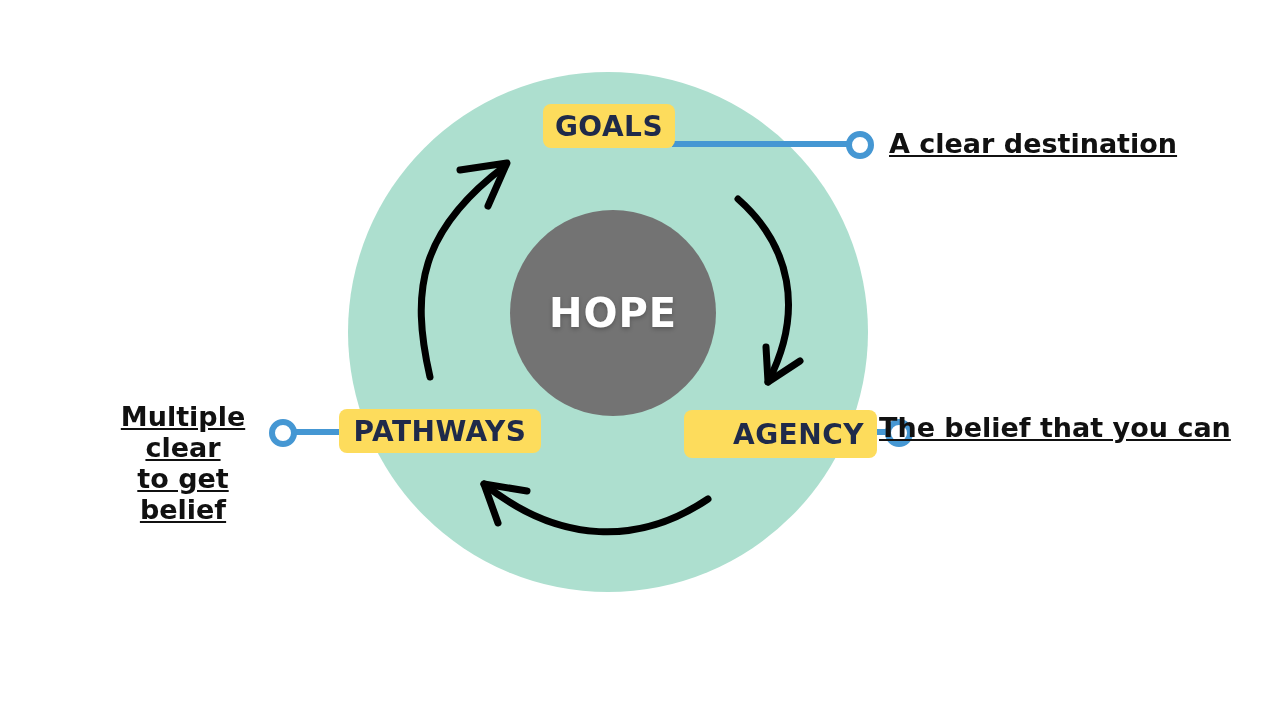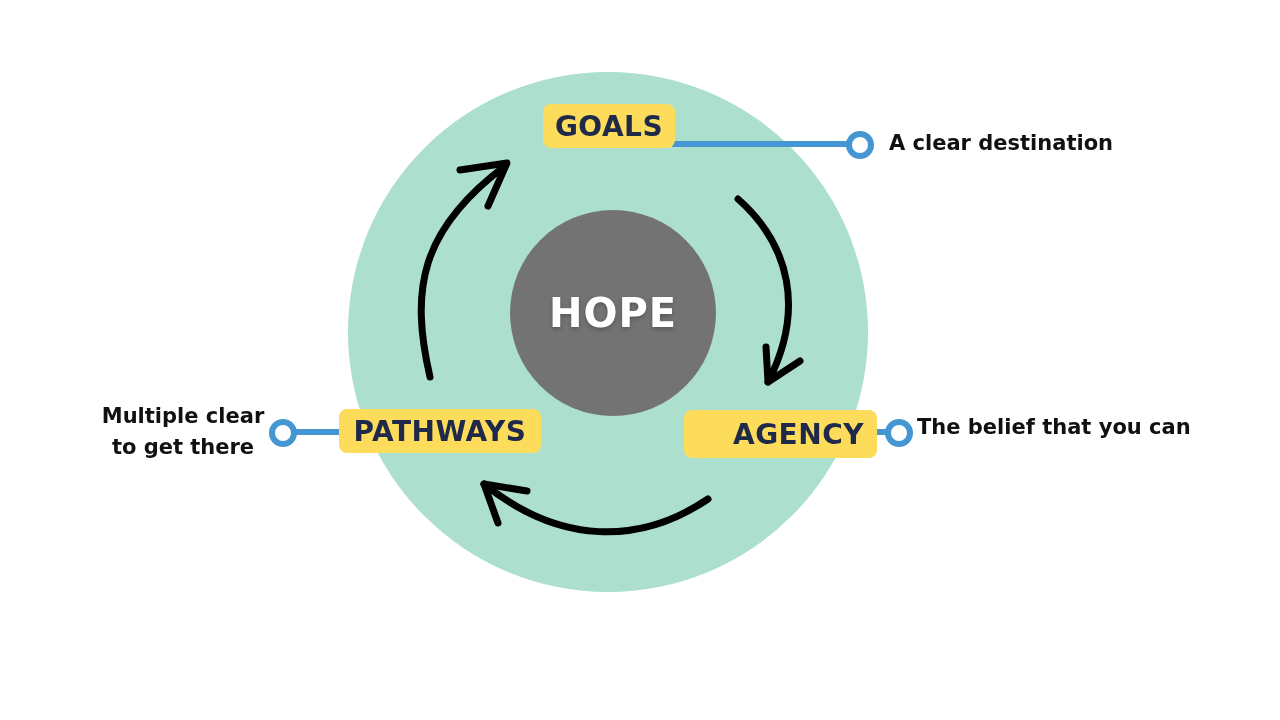--- a/index.html
+++ b/index.html
@@ -65,23 +65,24 @@
       font-size: 28px;
       border-radius: 8px;
       display: flex;
       align-items: center;
       justify-content: center;
       letter-spacing: 0.5px;
     }
     .desc {
       position: absolute;
       color: #111111;
-      font-size: 21px;
+      font-size: 27px;
       line-height: 31px;
       font-weight: 600;
+      text-decoration: underline;
     }
     svg.arrows {
       position: absolute;
       left: 0;
       top: 0;
       width: 1280px;
       height: 720px;
       pointer-events: none;
     }
     svg.arrows path {
@@ -125,27 +126,27 @@
   </div>
   <div class="desc" style="left:889px; top:128px;">
     <div>A clear destination</div>
   </div>
 
   <div class="connector-line" style="left:838px; top:429px; width:60px;"></div>
   <div class="connector-dot" style="left:885px; top:419px;"></div>
   <div class="tag" style="left:684px; top:410px; width:157px; height:48px;padding-left:36px;">
     <span>AGENCY</span>
   </div>
-  <div class="desc" style="left:917px; top:412px; text-align:center;">
+  <div class="desc" style="left:879px; top:412px; text-align:center;">
     <div>The belief that you can</div>
   </div>
 
   <div class="connector-line" style="left:290px; top:429px; width:55px;"></div>
   <div class="connector-dot" style="left:269px; top:419px;"></div>
   <div class="tag" style="left:339px; top:409px; width:202px; height:44px;">
     <span>PATHWAYS</span>
   </div>
   <div class="desc" style="left:100px; top:401px; width:166px; text-align:center;">
     <div>Multiple clear</div>
-    <div>to get there</div>
+    <div>to get belief</div>
   </div>
 
 </div>
 
 </body></html>

